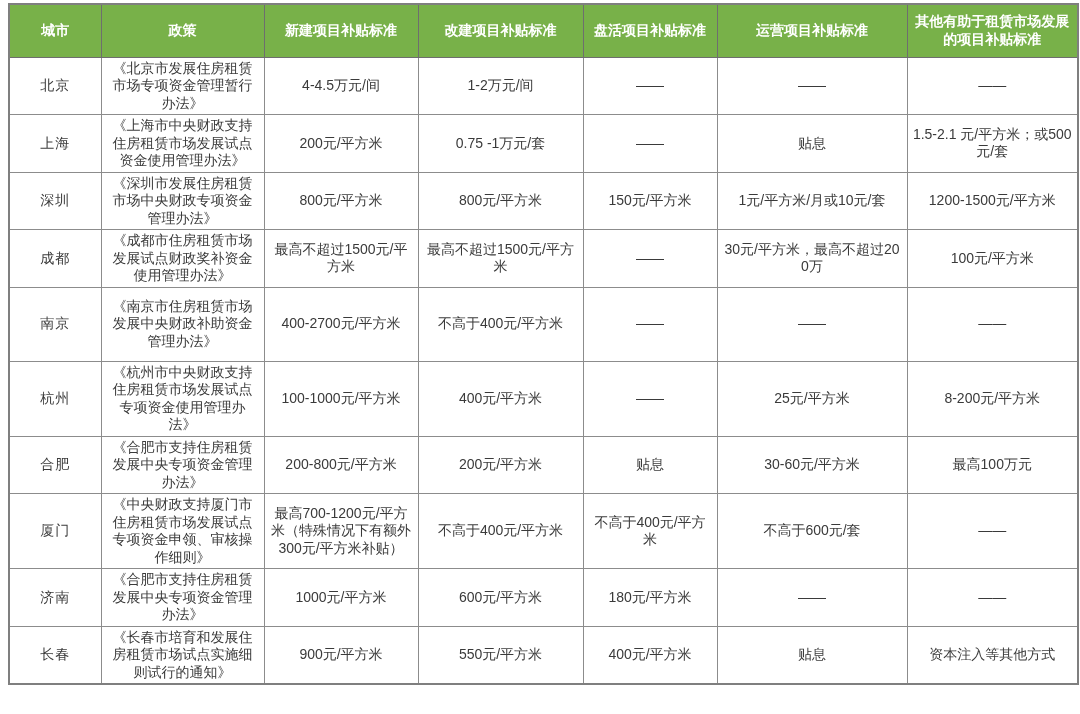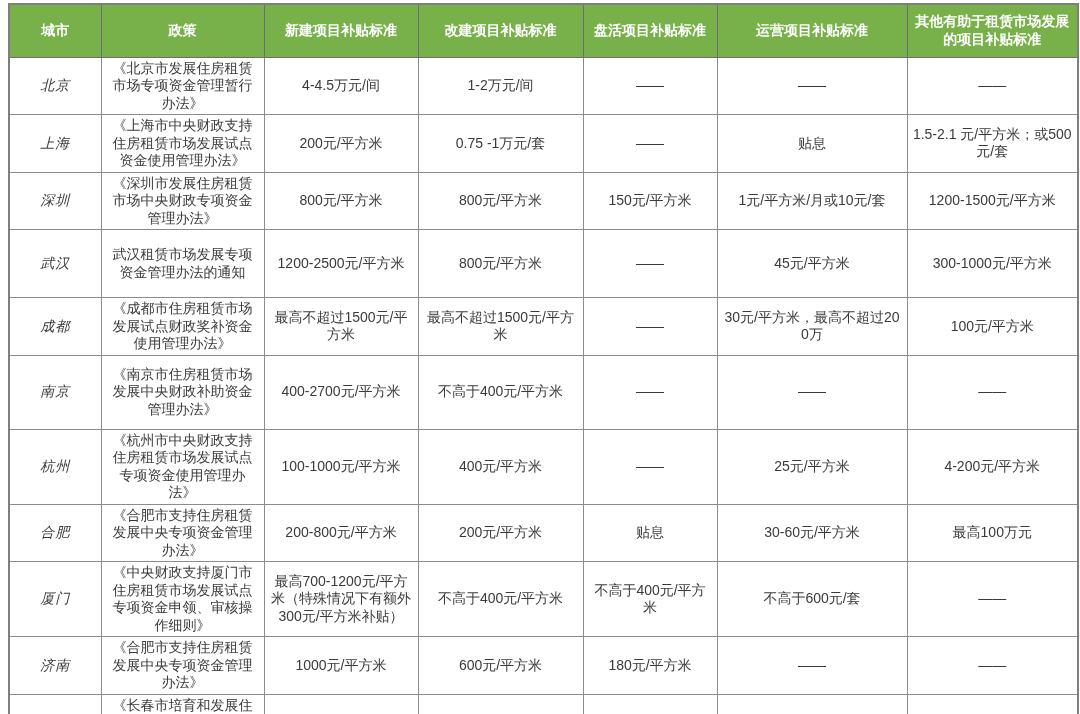--- a/index.html
+++ b/index.html
@@ -41,21 +41,21 @@
     font-weight: bold;
     border-color: #6e6e6e;
   }
   thead tr { height: 53px; }
   tbody tr { height: 55px; background: #ffffff; }
   tbody tr.r1 { height: 56px; }
   tbody tr.r3 { height: 68px; }
   tbody tr.r5 { height: 74px; }
   tbody tr.r8 { height: 70px; }
   td.policy-cell { padding: 2px 9px; font-family: Liberation Serif, serif; }
-  td.city-cell { letter-spacing: 1px; font-style: italic; }
+  td.city-cell { letter-spacing: 1px; }
 </style>
 </head>
 <body>
 
 <div class="page">
   <table class="subsidy">
     <colgroup>
       <col style="width:92px">
       <col style="width:163px">
       <col style="width:154px">
@@ -96,29 +96,20 @@
         </tr>
         <tr class="r2">
           <td class="city-cell">深圳</td>
           <td class="policy-cell">《深圳市发展住房租赁市场中央财政专项资金管理办法》</td>
           <td>800元/平方米</td>
           <td>800元/平方米</td>
           <td>150元/平方米</td>
           <td>1元/平方米/月或10元/套</td>
           <td>1200-1500元/平方米</td>
         </tr>
-        <tr class="r3">
-          <td class="city-cell">武汉</td>
-          <td class="policy-cell">武汉租赁市场发展专项资金管理办法的通知</td>
-          <td>1200-2500元/平方米</td>
-          <td>800元/平方米</td>
-          <td>——</td>
-          <td>45元/平方米</td>
-          <td>300-1000元/平方米</td>
-        </tr>
         <tr class="r4">
           <td class="city-cell">成都</td>
           <td class="policy-cell">《成都市住房租赁市场发展试点财政奖补资金使用管理办法》</td>
           <td>最高不超过1500元/平方米</td>
           <td>最高不超过1500元/平方米</td>
           <td>——</td>
           <td>30元/平方米，最高不超过200万</td>
           <td>100元/平方米</td>
         </tr>
         <tr class="r5">
@@ -130,21 +121,21 @@
           <td>——</td>
           <td>——</td>
         </tr>
         <tr class="r6">
           <td class="city-cell">杭州</td>
           <td class="policy-cell">《杭州市中央财政支持住房租赁市场发展试点专项资金使用管理办法》</td>
           <td>100-1000元/平方米</td>
           <td>400元/平方米</td>
           <td>——</td>
           <td>25元/平方米</td>
-          <td>4-200元/平方米</td>
+          <td>8-200元/平方米</td>
         </tr>
         <tr class="r7">
           <td class="city-cell">合肥</td>
           <td class="policy-cell">《合肥市支持住房租赁发展中央专项资金管理办法》</td>
           <td>200-800元/平方米</td>
           <td>200元/平方米</td>
           <td>贴息</td>
           <td>30-60元/平方米</td>
           <td>最高100万元</td>
         </tr>

